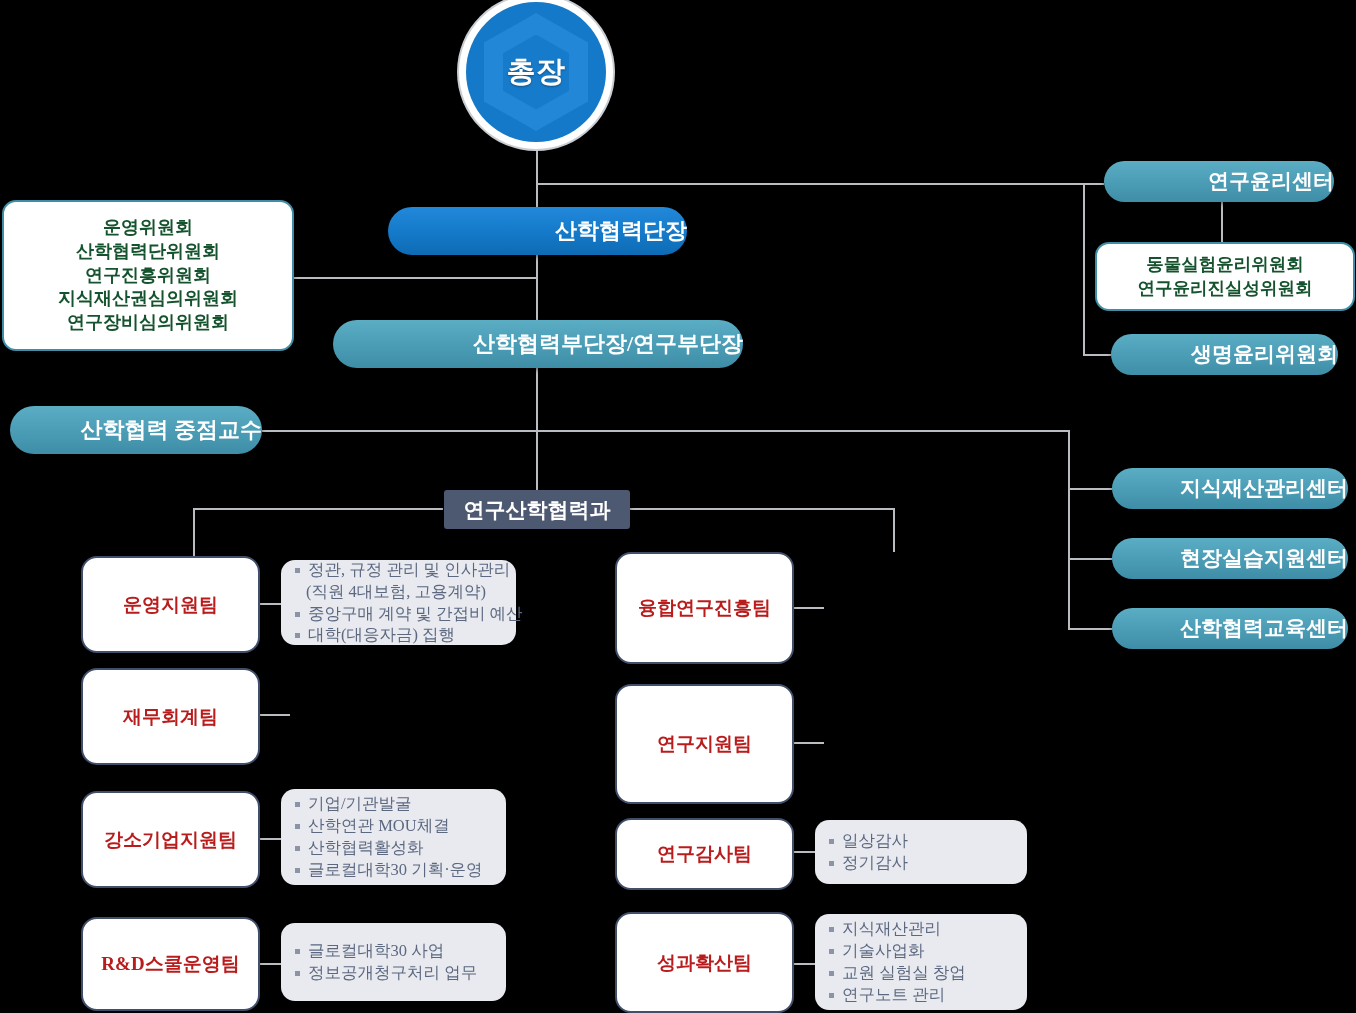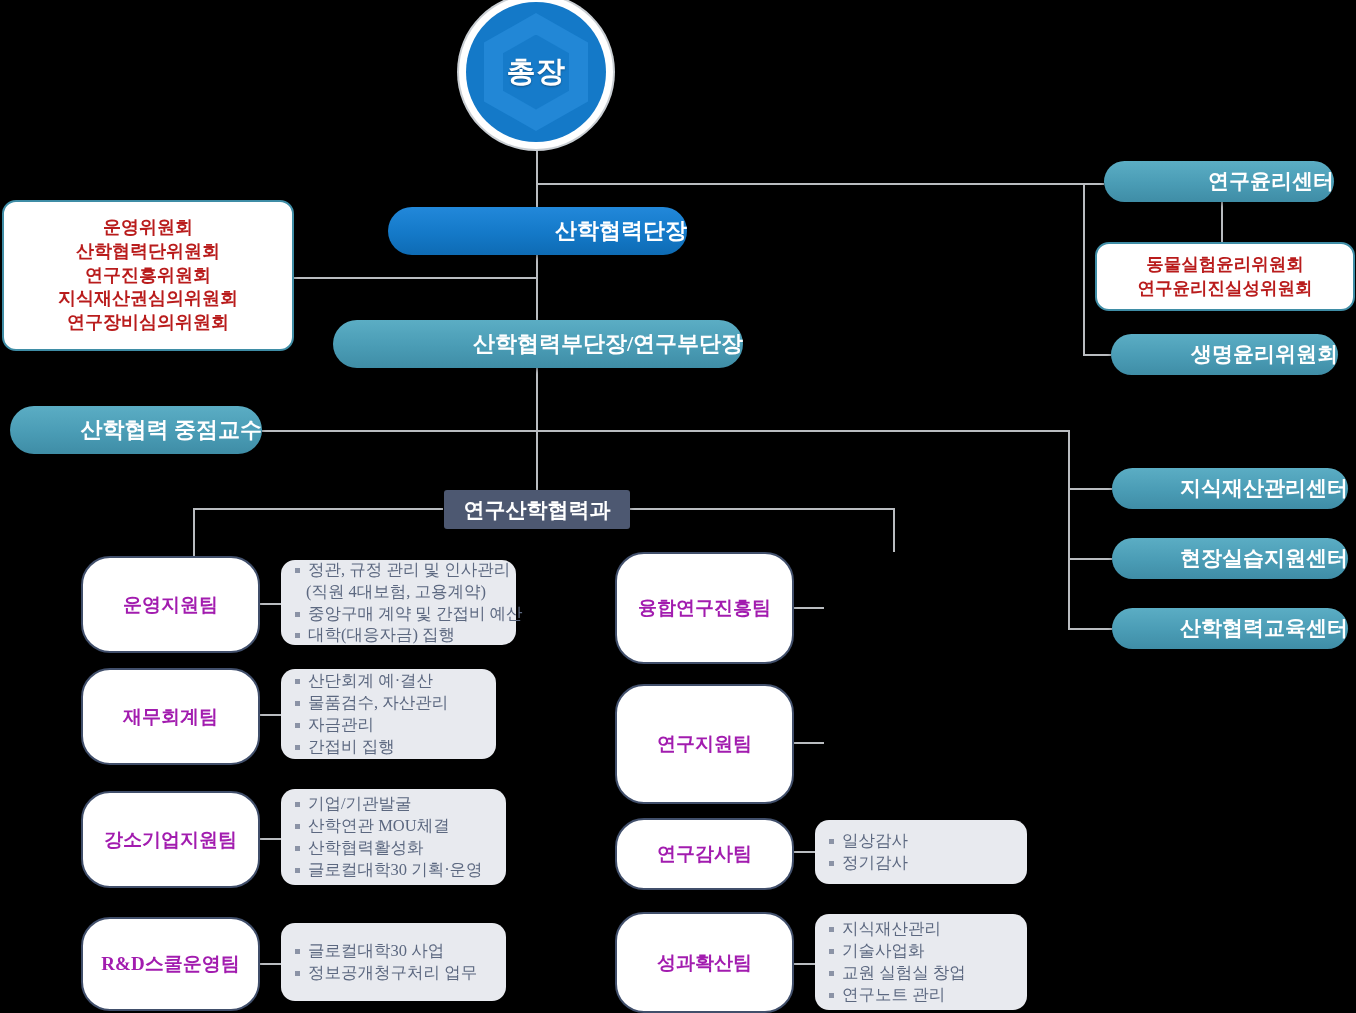--- a/index.html
+++ b/index.html
@@ -83,38 +83,38 @@
     background: linear-gradient(180deg, #5badc4 0%, #4a9cb5 55%, #3f8da6 100%);
   }
 
   
   .wbox {
     position: absolute;
     z-index: 3;
     background: #ffffff;
     border: 2px solid #3f8da6;
     border-radius: 14px;
-    color: #b91c1c;
+    color: #14532d;
     font-weight: bold;
     text-align: center;
     display: flex;
     align-items: center;
     justify-content: center;
     line-height: 1.32;
     box-shadow: 0 2px 4px rgba(0,0,0,.35);
   }
 
   
   .team {
     position: absolute;
     z-index: 3;
     background: #ffffff;
     border: 2px solid #414f6b;
-    border-radius: 29px;
-    color: #a21caf;
+    border-radius: 16px;
+    color: #b91c1c;
     font-weight: bold;
     font-size: 19px;
     display: flex;
     align-items: center;
     justify-content: center;
     text-align: center;
     box-shadow: 0 2px 3px rgba(0,0,0,.3);
   }
   .detail {
     position: absolute;
@@ -269,26 +269,20 @@
   <div class="detail" style="left:281px; top:560px; width:235px; height:85px;">
     <div class="it">정관, 규정 관리 및 인사관리</div>
     <div class="it cont">(직원 4대보험, 고용계약)</div>
     <div class="it">중앙구매 계약 및 간접비 예산</div>
     <div class="it">대학(대응자금) 집행</div>
   </div>
 
   <div class="team" style="left:81px; top:668px; width:175px; height:93px;">
     <span>재무회계팀</span>
   </div>
-  <div class="detail" style="left:281px; top:669px; width:215px; height:90px;">
-    <div class="it">산단회계 예·결산</div>
-    <div class="it">물품검수, 자산관리</div>
-    <div class="it">자금관리</div>
-    <div class="it">간접비 집행</div>
-  </div>
 
   <div class="team" style="left:81px; top:791px; width:175px; height:93px;">
     <span>강소기업지원팀</span>
   </div>
   <div class="detail" style="left:281px; top:789px; width:225px; height:96px;">
     <div class="it">기업/기관발굴</div>
     <div class="it">산학연관 MOU체결</div>
     <div class="it">산학협력활성화</div>
     <div class="it">글로컬대학30 기획·운영</div>
   </div>

